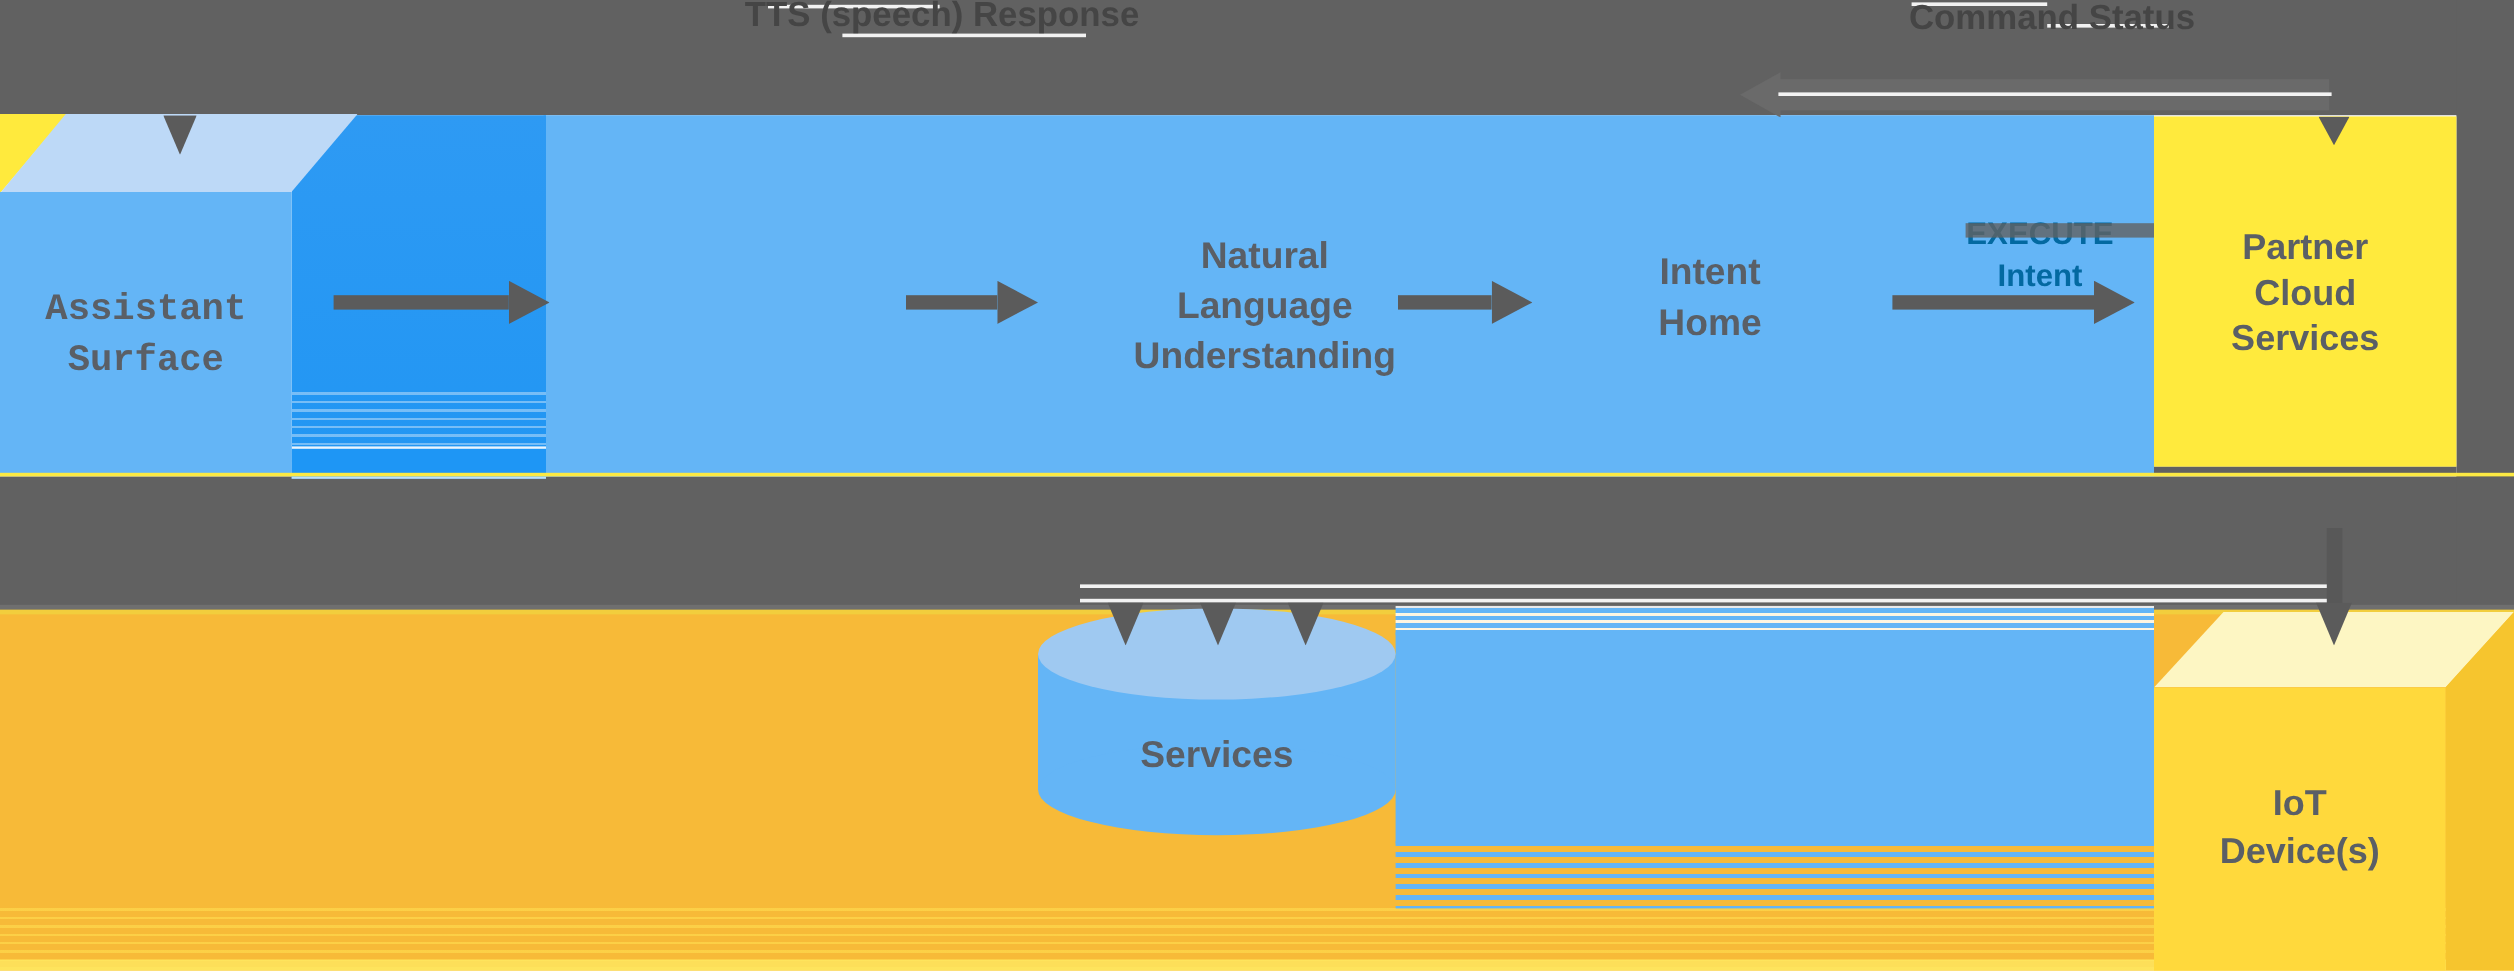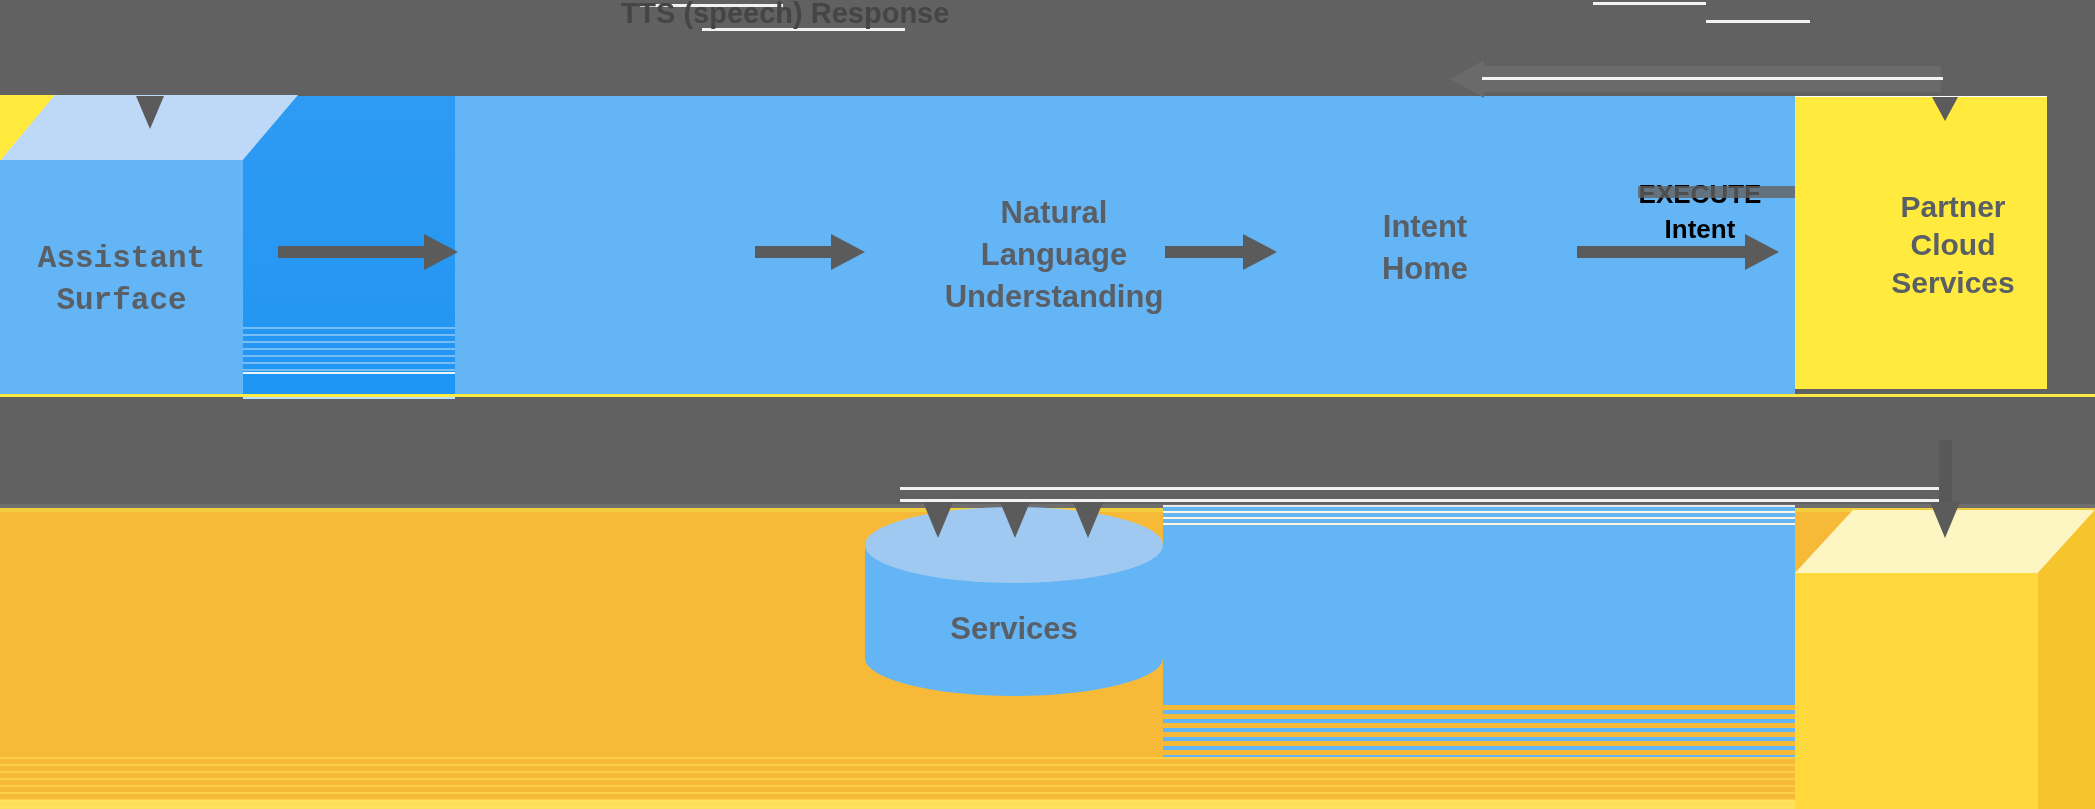--- a/index.html
+++ b/index.html
@@ -75,41 +75,44 @@
   <div class="abs tri-down" style="left:1000px;top:502px;width:30px;height:36px;"></div>
   <div class="abs tri-down" style="left:1073px;top:502px;width:30px;height:36px;"></div>
 
   <div class="abs" style="left:1939px;top:440px;width:13px;height:67px;background:var(--shaft_gray);"></div>
   <div class="abs" style="left:1795px;top:510px;width:300px;height:63px;background:var(--yellow_pale);
               clip-path:polygon(19.3% 0,100% 0,81% 100%,0 100%);"></div>
   <div class="abs" style="left:2038px;top:510px;width:57px;height:299px;background:var(--yellow_side);
               clip-path:polygon(100% 0,100% 100%,0 100%,0 21%);"></div>
   <div class="abs" style="left:1795px;top:573px;width:243px;height:236px;background:var(--yellow_bright);"></div>
   <div class="abs tri-down" style="left:1930px;top:502px;width:30px;height:36px;"></div>
+  <div class="abs lbl" style="left:1795px;top:650px;width:243px;line-height:40px;font-size:30px;">IoT
+Device(s)</div>
 
   <div class="abs" style="left:1482px;top:66px;width:459px;height:26px;background:#6A6A6A;"></div>
   <div class="abs tri-left" style="left:1450px;top:60px;width:34px;height:38px;background:#6A6A6A;"></div>
   <div class="abs whiteline" style="left:1482px;top:77px;width:461px;height:3px;"></div>
   <div class="abs whiteline" style="left:640px;top:4px;width:143px;height:3px;"></div>
   <div class="abs whiteline" style="left:702px;top:28px;width:203px;height:3px;"></div>
   <div class="abs whiteline" style="left:1593px;top:2px;width:113px;height:3px;"></div>
   <div class="abs whiteline" style="left:1706px;top:20px;width:104px;height:3px;"></div>
   <div class="abs band-lbl" style="left:585px;top:-3px;width:400px;">TTS (speech) Response</div>
+  <div class="abs band-lbl" style="left:1510px;top:-1px;width:400px;">Command Status</div>
 
   <div class="abs lbl" style="left:0;top:238px;width:243px;font-family:Liberation Mono, monospace;">Assistant
 Surface</div>
   <div class="abs lbl" style="left:876px;top:192px;width:356px;">Natural
 Language
 Understanding</div>
   <div class="abs lbl" style="left:1310px;top:206px;width:230px;">Intent
 Home</div>
-  <div class="abs lbl" style="left:1795px;top:188px;width:252px;line-height:38px;font-size:30px;padding-left:32px;">Partner
+  <div class="abs lbl" style="left:1795px;top:188px;width:252px;line-height:38px;font-size:30px;">Partner
 Cloud
 Services</div>
-  <div class="abs lbl" style="left:1600px;top:177px;width:200px;line-height:35px;font-size:26px;color:#000000;">EXECUTE
+  <div class="abs lbl" style="left:1600px;top:177px;width:200px;line-height:35px;font-size:26px;color:#0369a1;">EXECUTE
 Intent</div>
   <div class="abs" style="left:1638px;top:186px;width:157px;height:12px;background:var(--band_gray);opacity:.8;"></div>
 
   <div class="abs shaft" style="left:278px;top:246px;width:146px;height:12px;"></div>
   <div class="abs tri-right" style="left:424px;top:234px;width:34px;height:36px;"></div>
   <div class="abs shaft" style="left:755px;top:246px;width:76px;height:12px;"></div>
   <div class="abs tri-right" style="left:831px;top:234px;width:34px;height:36px;"></div>
   <div class="abs shaft" style="left:1165px;top:246px;width:78px;height:12px;"></div>
   <div class="abs tri-right" style="left:1243px;top:234px;width:34px;height:36px;"></div>
   <div class="abs shaft" style="left:1577px;top:246px;width:168px;height:12px;"></div>

